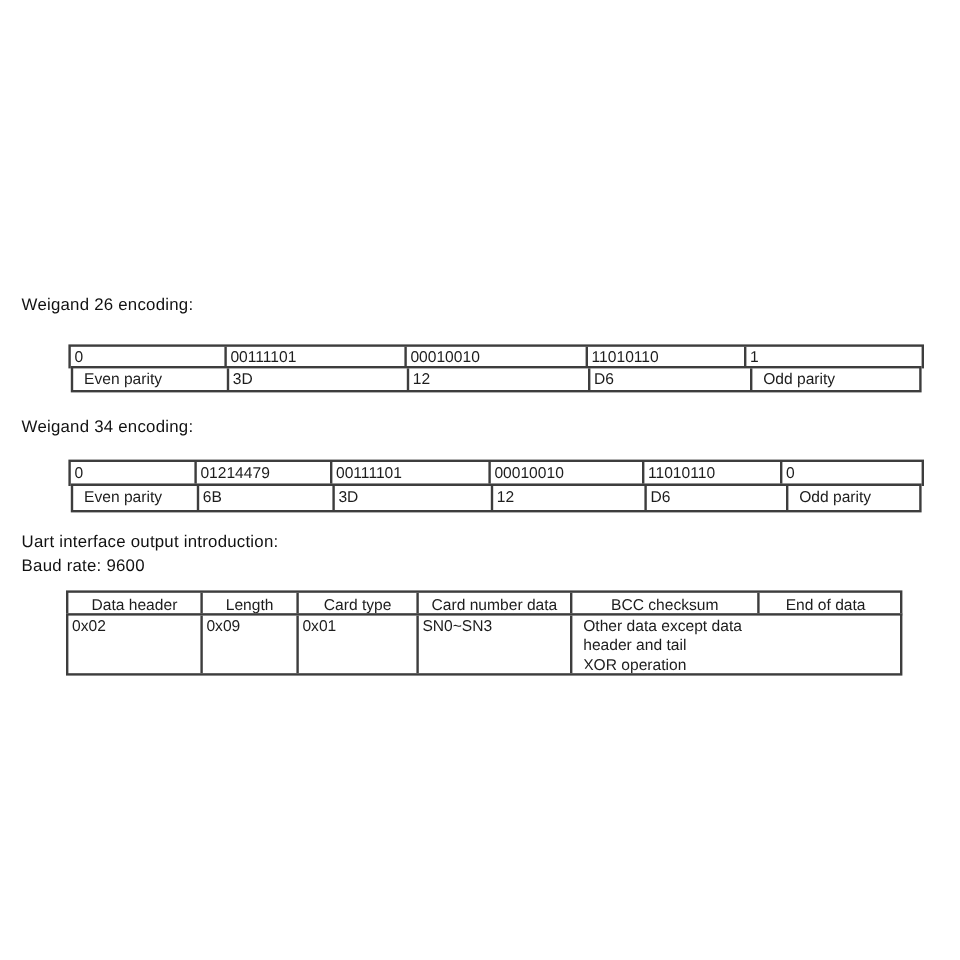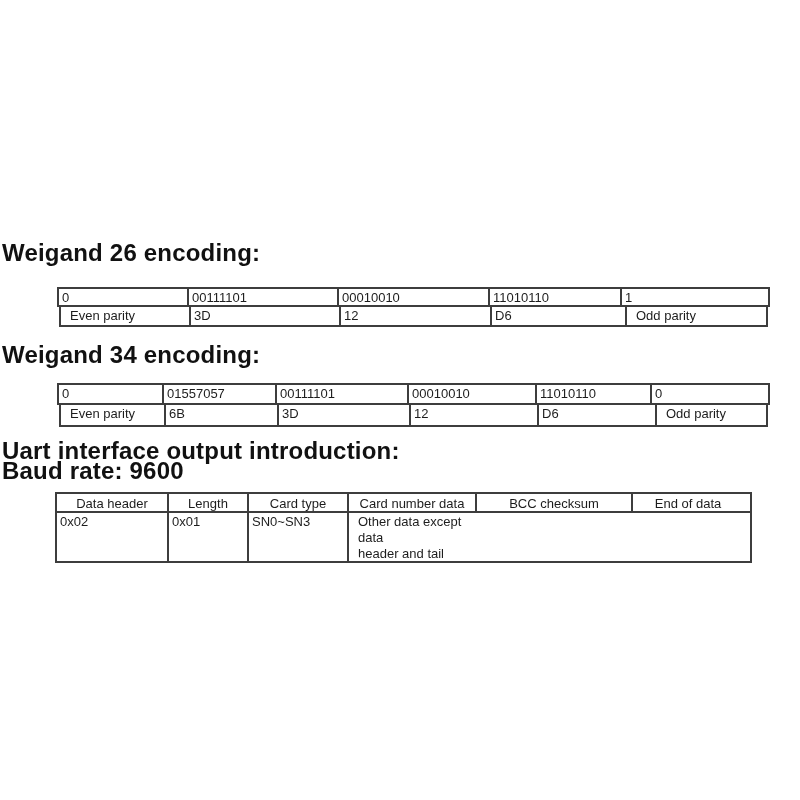--- a/index.html
+++ b/index.html
@@ -6,23 +6,23 @@
   body {
     width:800px; height:800px;
     background:#ffffff;
     font-family:"Liberation Sans", sans-serif;
     color:#1d1d1d;
     position:relative;
     overflow:hidden;
   }
   .heading {
     position:absolute;
-    left:2px;
-    font-size:24px;
-    font-weight:bold;
+    left:18px;
+    font-size:14px;
+    font-weight:normal;
     color:#111111;
     line-height:20px;
     letter-spacing:0.2px;
     white-space:nowrap;
   }
   .tbl { position:absolute; box-sizing:border-box; }
   .trow {
     display:flex;
     border:2px solid #3d3d3d;
     box-sizing:border-box;
@@ -108,21 +108,21 @@
     <div class="cell">D6</div>
     <div class="cell pad">Odd parity</div>
   </div>
 </div>
 
 <div class="heading" style="top:345px">Weigand 34 encoding:</div>
 
 <div class="tbl" id="t34">
   <div class="trow" id="t34r1">
     <div class="cell">0</div>
-    <div class="cell">01557057</div>
+    <div class="cell">01214479</div>
     <div class="cell">00111101</div>
     <div class="cell">00010010</div>
     <div class="cell">11010110</div>
     <div class="cell">0</div>
   </div>
   <div class="trow overlap inset" id="t34r2">
     <div class="cell pad">Even parity</div>
     <div class="cell">6B</div>
     <div class="cell">3D</div>
     <div class="cell">12</div>
@@ -140,19 +140,20 @@
   <div class="trow" id="tuh">
     <div class="cell center">Data header</div>
     <div class="cell center">Length</div>
     <div class="cell center">Card type</div>
     <div class="cell center">Card number data</div>
     <div class="cell center">BCC checksum</div>
     <div class="cell center">End of data</div>
   </div>
   <div class="trow overlap" id="tub">
     <div class="cell">0x02</div>
+    <div class="cell">0x09</div>
     <div class="cell">0x01</div>
     <div class="cell">SN0~SN3</div>
     <div class="cell pad wrap">Other data except data
 header and tail
 XOR operation</div>
   </div>
 </div>
 
 </body></html>

